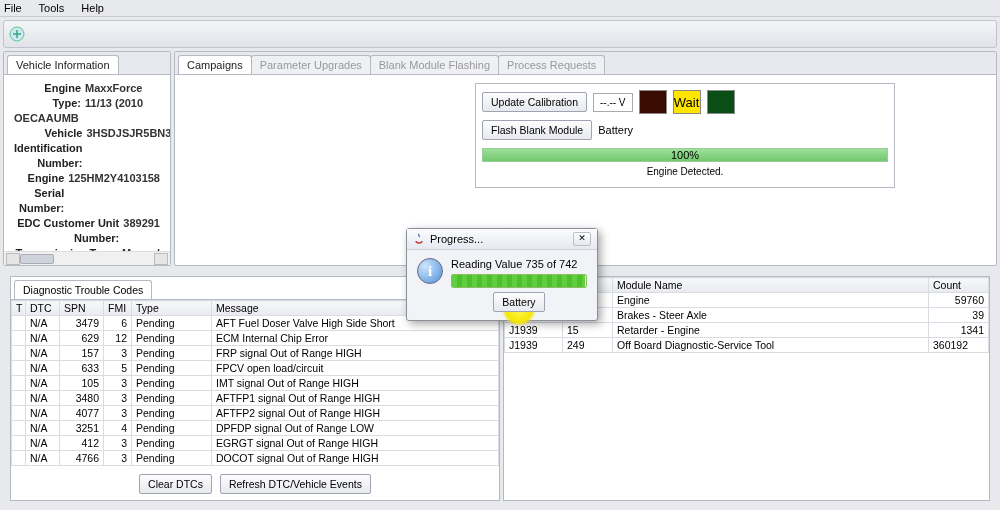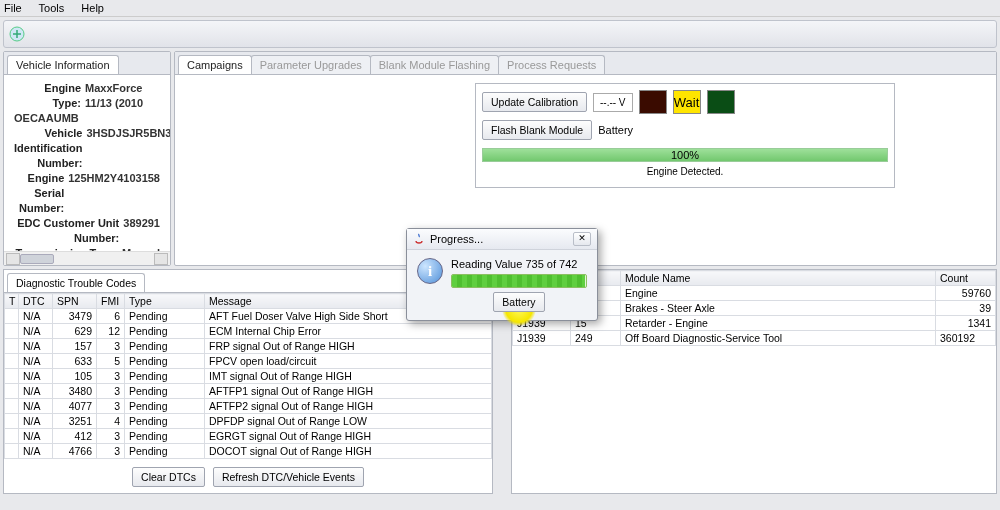--- a/index.html
+++ b/index.html
@@ -30,21 +30,21 @@
 .volt-box { border:1px solid #aaa; padding:3px 6px; font-size:10px; }
 .led { width:28px; height:24px; border:1px solid #888; display:inline-block; }
 .led.dk { background:#3a0b00; }
 .led.ye { background:#ffe500; display:flex; align-items:center; justify-content:center; font-size:13px; }
 .led.gn { background:#0a4d15; }
 .calib-row2 { margin-top:6px; display:flex; gap:6px; }
 .progress-full { margin-top:8px; height:14px; background:#b5e8b3; border:1px solid #9c9; position:relative; text-align:center; line-height:12px; font-size:10px; }
 .progress-full::before { content:""; position:absolute; left:0; top:0; bottom:0; right:0; background:linear-gradient(#9ee09a,#72c86e); }
 .progress-full span { position:relative; }
 .status-line { text-align:center; margin-top:4px; font-size:10px; }
-.bottom { display:flex; gap:18px; margin: 3px; height: 225px; }
+.bottom { display:flex; gap:3px; margin: 10px; height: 225px; }
 .dtc-panel, .mod-panel { background:#fff; border:1px solid #b5b9c2; display:flex; flex-direction:column; }
 .dtc-panel { width:490px; }
 .mod-panel { flex:1; }
 .section-tab { align-self:flex-start; margin:3px 0 0 3px; padding:3px 8px; border:1px solid #b5b9c2; border-bottom:none; border-radius:3px 3px 0 0; background:#fff; font-size:10.5px; }
 .tbl-wrap { flex:1; overflow:hidden; border-top:1px solid #b5b9c2; }
 table { border-collapse:collapse; width:100%; table-layout:fixed; }
 th, td { border:1px solid #d9dce2; padding:1px 4px; font-size:10.5px; text-align:left; white-space:nowrap; overflow:hidden; }
 th { background:linear-gradient(#f7f8fa,#e8eaef); font-weight:normal; }
 .btn-bottom { display:flex; gap:8px; justify-content:center; padding:6px; }
 .dialog { position:absolute; left:406px; top:228px; width:192px; background:#f1f3f7; border:1px solid #8a8f9a; box-shadow:3px 3px 8px rgba(0,0,0,0.35); border-radius:3px; z-index:10; }

